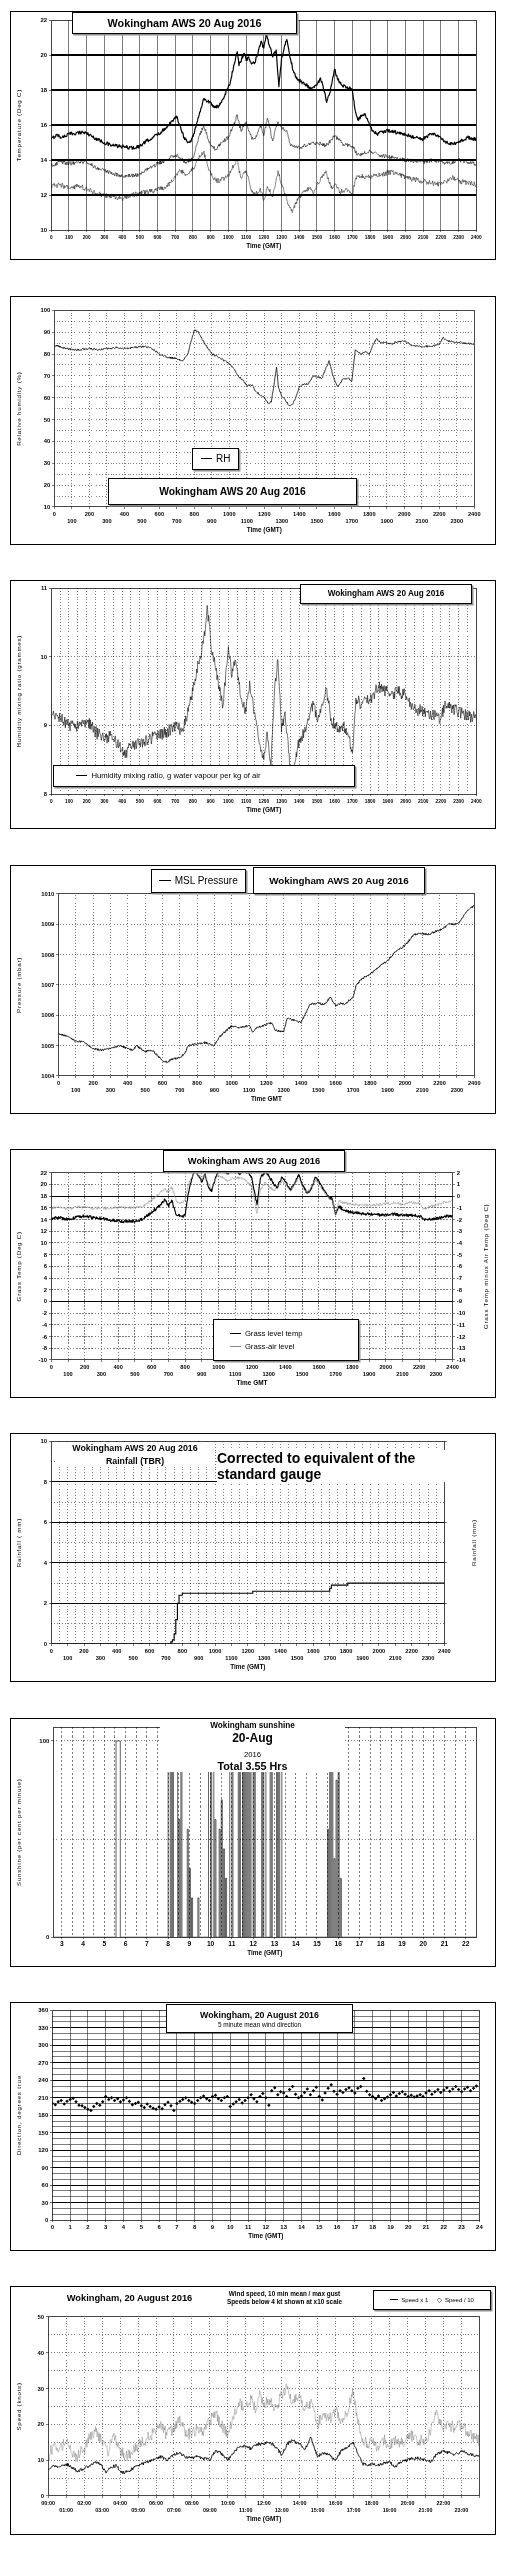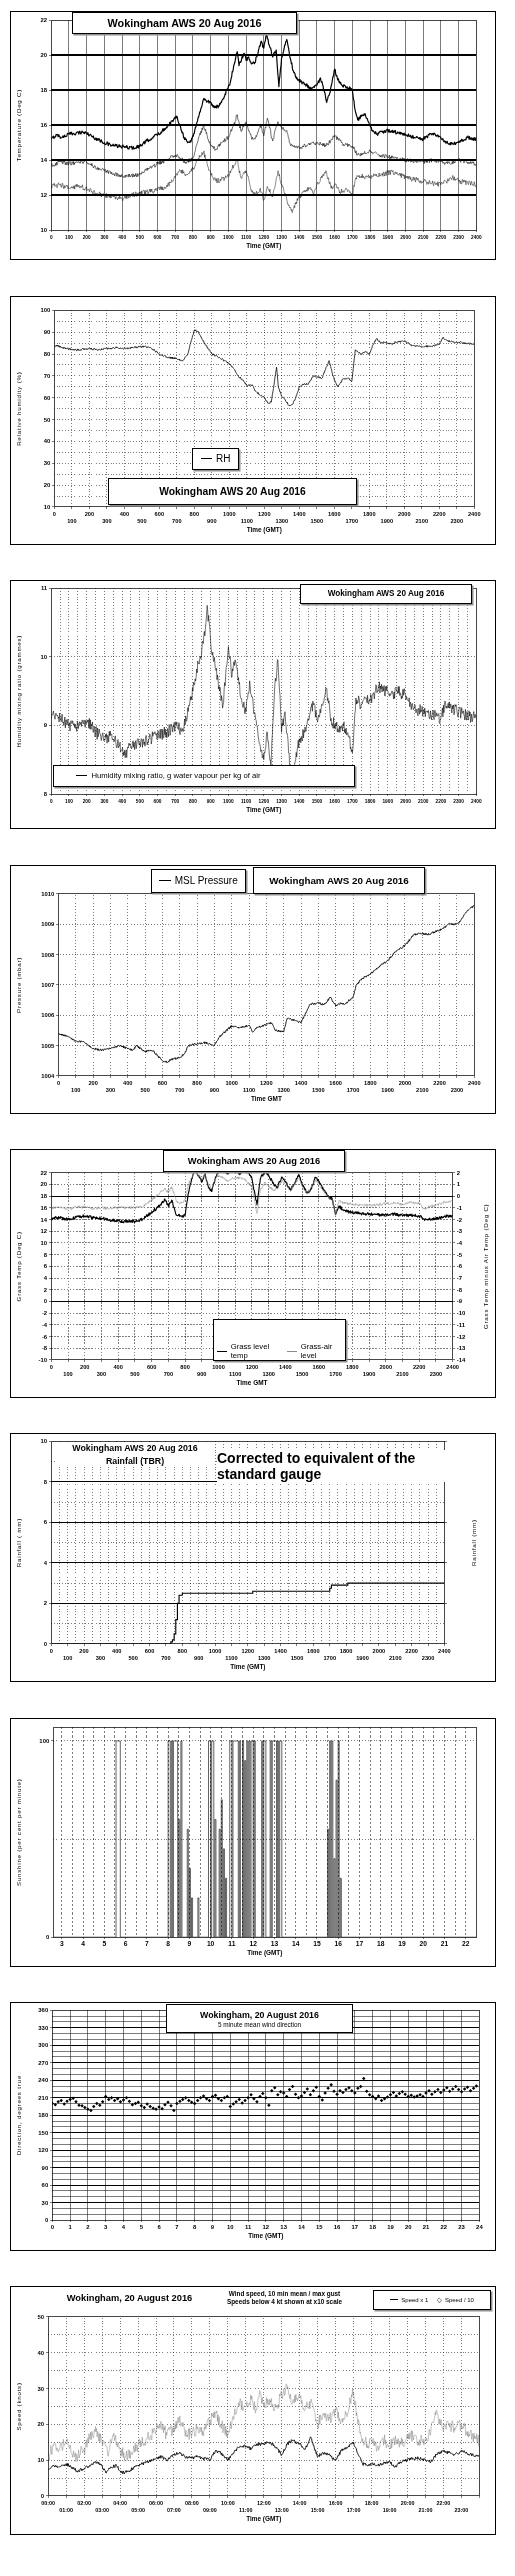--- a/index.html
+++ b/index.html
@@ -716,21 +716,21 @@
         <line x1="858" y1="66.75" x2="863" y2="66.75" stroke="#000" stroke-width="1" shape-rendering="crispEdges"></line>
         <line x1="858" y1="44" x2="863" y2="44" stroke="#000" stroke-width="1" shape-rendering="crispEdges"></line>
         <text x="926" y="226" font-size="12" text-anchor="middle" fill="#000" letter-spacing="1.5" transform="rotate(-90 926 226)">Grass Temp minus Air Temp (Deg C)</text>
         <text x="20" y="226" font-size="12" text-anchor="middle" fill="#000" letter-spacing="1.5" transform="rotate(-90 20 226)">Grass Temp (Deg C)</text>
         <g clip-path="url(#clip4)" fill="none">
           <path d="M78.0 132.7L79.0 133.1L79.9 135.3L80.9 132.2L81.8 133.3L82.8 133.2L83.7 130.7L84.7 133.4L85.6 130.6L86.6 129.4L87.6 131.0L88.5 132.7L89.5 134.0L90.4 131.3L91.4 133.0L92.3 129.3L93.3 132.6L94.3 131.6L95.2 133.0L96.2 129.3L97.1 130.4L98.1 130.7L99.0 131.6L100.0 135.6L100.9 131.1L101.9 134.1L102.9 135.6L103.8 132.6L104.8 136.3L105.7 134.1L106.7 134.4L107.6 131.9L108.6 137.0L109.5 133.4L110.5 135.0L111.5 132.6L112.4 132.7L113.4 135.9L114.3 135.6L115.3 133.6L116.2 134.7L117.2 134.2L118.1 135.2L119.1 134.2L120.1 134.1L121.0 130.0L122.0 134.4L122.9 132.7L123.9 134.1L124.8 128.8L125.8 129.6L126.8 130.4L127.7 128.5L128.7 129.1L129.6 127.8L130.6 128.4L131.5 129.8L132.5 127.8L133.4 131.1L134.4 128.1L135.4 130.2L136.3 131.8L137.3 129.4L138.2 129.8L139.2 128.8L140.1 125.9L141.1 131.1L142.0 129.3L143.0 128.2L144.0 128.2L144.9 130.0L145.9 128.9L146.8 129.5L147.8 127.1L148.7 130.4L149.7 128.9L150.6 131.9L151.6 128.5L152.6 127.8L153.5 128.4L154.5 127.9L155.4 131.4L156.4 133.6L157.3 130.0L158.3 133.6L159.3 131.6L160.2 129.2L161.2 131.2L162.1 130.9L163.1 131.0L164.0 133.6L165.0 133.5L165.9 130.1L166.9 133.3L167.9 131.9L168.8 133.1L169.8 133.5L170.7 133.0L171.7 134.5L172.6 130.0L173.6 135.4L174.5 134.3L175.5 132.7L176.5 133.5L177.4 133.0L178.4 133.9L179.3 132.0L180.3 131.0L181.2 136.2L182.2 135.4L183.1 134.6L184.1 132.5L185.1 133.6L186.0 136.5L187.0 133.3L187.9 135.9L188.9 136.1L189.8 137.0L190.8 135.4L191.8 136.1L192.7 138.2L193.7 139.0L194.6 136.7L195.6 136.6L196.5 137.8L197.5 134.5L198.4 138.4L199.4 134.1L200.4 136.1L201.3 139.3L202.3 138.2L203.2 137.2L204.2 139.4L205.1 138.0L206.1 135.4L207.0 138.5L208.0 137.3L209.0 136.1L209.9 135.5L210.9 137.9L211.9 140.1L212.9 139.3L213.8 140.8L214.8 136.4L215.8 140.6L216.8 140.9L217.8 139.6L218.7 141.4L219.7 138.4L220.7 136.9L221.7 136.3L222.6 139.2L223.6 140.5L224.6 136.4L225.6 137.5L226.5 140.4L227.5 138.4L228.5 139.5L229.5 136.4L230.5 140.0L231.5 140.3L232.5 137.0L233.5 136.7L234.5 140.2L235.5 140.8L236.5 135.6L237.5 135.7L238.5 138.9L239.5 141.0L240.5 138.4L241.5 138.8L242.4 139.2L243.4 135.4L244.3 138.5L245.3 138.4L246.2 138.1L247.2 137.1L248.1 138.6L249.1 138.6L250.1 135.4L251.0 133.8L252.0 135.8L252.9 132.6L253.9 137.5L254.8 135.1L255.8 134.2L256.8 133.9L257.7 133.6L258.7 133.2L259.6 128.9L260.6 131.1L261.5 130.3L262.5 128.3L263.4 125.7L264.4 129.1L265.4 128.5L266.3 124.7L267.3 127.5L268.2 122.2L269.2 126.1L270.1 125.0L271.1 122.4L272.0 122.0L273.0 120.2L274.0 122.2L274.9 120.3L275.9 119.0L276.9 119.7L277.9 115.1L278.9 113.5L279.8 118.2L280.8 117.4L281.8 115.9L282.8 113.4L283.7 110.6L284.6 110.1L285.5 111.8L286.5 107.3L287.4 108.6L288.3 110.2L289.3 106.6L290.2 105.7L291.2 106.9L292.2 104.0L293.1 101.4L294.1 99.8L295.1 102.4L296.1 100.7L297.0 100.5L298.0 95.1L299.0 96.3L299.9 98.2L300.9 99.8L301.8 99.1L302.7 105.4L303.6 106.3L304.6 104.4L305.5 108.8L306.4 110.0L307.4 103.0L308.3 104.2L309.2 102.2L310.1 101.0L311.1 101.6L312.0 97.5L313.0 98.3L313.9 101.9L314.9 109.0L315.9 111.9L316.9 111.5L317.9 116.1L318.8 119.7L319.8 123.7L320.8 126.4L321.8 127.0L322.7 127.3L323.7 127.7L324.7 127.1L325.6 125.2L326.6 124.8L327.6 128.9L328.6 127.8L329.6 127.7L330.5 128.5L331.5 128.2L332.4 130.1L333.4 127.5L334.3 130.3L335.2 130.0L336.1 125.0L337.1 126.5L338.0 127.0L338.9 121.4L339.9 111.9L340.8 107.8L341.7 100.6L342.6 97.5L343.6 88.3L344.5 83.8L345.4 80.7L346.4 74.4L347.3 70.5L348.2 65.4L349.1 64.9L350.1 59.9L351.0 55.4L351.9 55.1L352.9 49.5L353.8 46.9L354.7 44.8L355.6 41.5L356.6 42.2L357.5 37.2L358.4 36.4L359.4 43.0L360.3 45.0L361.2 45.8L362.1 46.8L363.1 50.2L364.0 49.7L364.9 50.5L365.9 53.9L366.8 53.4L367.7 55.2L368.6 56.7L369.6 61.9L370.5 61.1L371.4 61.6L372.4 57.7L373.3 55.5L374.2 54.2L375.1 49.1L376.1 47.5L377.0 46.3L377.9 51.6L378.9 56.4L379.8 60.2L380.7 61.2L381.6 65.3L382.6 69.3L383.5 72.4L384.4 74.4L385.4 73.6L386.3 77.4L387.2 78.6L388.1 76.4L389.1 80.6L390.0 80.4L390.9 74.7L391.9 71.2L392.8 68.4L393.7 64.0L394.6 64.6L395.6 60.8L396.5 55.4L397.4 52.4L398.4 51.5L399.3 49.5L400.2 46.5L401.1 41.5L402.1 42.0L403.0 39.5L404.0 38.2L404.9 41.7L405.9 40.4L406.9 36.5L407.9 40.5L408.8 37.6L409.8 36.1L410.8 37.5L411.8 37.8L412.8 37.2L413.7 38.2L414.6 42.2L415.5 40.2L416.5 41.9L417.4 45.1L418.3 43.6L419.3 46.3L420.2 46.7L421.2 43.5L422.2 46.4L423.2 43.2L424.1 42.2L425.1 40.2L426.1 39.5L427.1 39.0L428.0 37.4L429.0 38.3L429.9 40.6L430.9 39.8L431.8 42.1L432.7 38.6L433.6 40.0L434.6 37.7L435.5 40.6L436.5 39.2L437.5 40.1L438.4 43.7L439.4 40.2L440.4 43.3L441.3 44.8L442.3 46.4L443.3 42.8L444.3 47.8L445.3 46.3L446.2 45.2L447.1 44.7L448.0 44.1L449.0 43.8L449.9 42.8L450.8 38.5L451.8 39.5L452.7 41.3L453.7 40.7L454.7 42.0L455.7 39.5L456.6 39.7L457.6 45.0L458.6 40.6L459.6 42.9L460.5 44.6L461.5 44.0L462.4 45.4L463.4 49.2L464.3 49.9L465.2 49.2L466.1 53.1L467.1 52.3L468.0 55.4L468.9 61.2L469.9 66.7L470.8 72.0L471.7 77.6L472.6 78.8L473.6 84.1L474.5 89.5L475.6 97.8L476.7 98.1L477.8 106.6L478.7 100.4L479.6 91.1L480.5 85.0L481.5 76.7L482.4 67.9L483.3 65.0L484.3 55.4L485.2 53.9L486.2 49.9L487.2 48.4L488.2 48.2L489.1 50.9L490.1 46.4L491.1 43.9L492.1 46.8L493.0 42.8L494.0 41.7L494.9 41.2L495.9 45.1L496.8 44.1L497.7 48.3L498.6 47.2L499.6 47.3L500.5 49.7L501.5 51.4L502.4 53.7L503.4 57.0L504.4 58.9L505.4 55.4L506.4 57.7L507.3 60.5L508.3 64.7L509.3 62.7L510.3 66.8L511.2 69.4L512.1 69.8L513.0 67.4L514.0 68.3L514.9 70.3L515.8 72.9L516.8 72.4L517.7 73.1L518.7 70.4L519.7 64.9L520.6 62.0L521.6 61.3L522.6 62.1L523.6 60.7L524.5 57.2L525.5 52.7L526.5 53.1L527.4 53.6L528.4 56.2L529.3 57.3L530.2 56.4L531.1 58.9L532.1 61.2L533.0 61.1L534.0 61.9L535.0 63.9L535.9 64.2L536.9 70.1L537.9 71.7L538.8 71.3L539.8 71.5L540.8 76.0L541.8 74.1L542.8 78.1L543.7 76.0L544.6 77.2L545.5 70.4L546.5 71.9L547.4 69.5L548.3 70.2L549.3 66.8L550.2 66.9L551.2 64.7L552.2 61.7L553.2 61.2L554.1 55.5L555.1 56.0L556.1 54.2L557.0 50.3L558.0 51.1L559.0 47.4L559.9 49.9L560.9 53.3L561.8 53.6L562.7 59.5L563.6 60.8L564.6 62.9L565.5 66.8L566.5 70.1L567.5 68.6L568.4 72.1L569.4 71.8L570.4 77.0L571.3 75.2L572.3 77.1L573.3 82.8L574.3 81.2L575.3 83.8L576.2 81.9L577.1 80.2L578.0 83.0L579.0 80.2L579.9 81.4L580.8 78.3L581.8 78.1L582.7 73.8L583.7 75.5L584.7 70.0L585.7 66.5L586.6 68.2L587.6 65.7L588.6 58.7L589.5 57.4L590.5 52.9L591.5 53.1L592.4 54.2L593.4 53.8L594.3 54.7L595.2 59.0L596.1 58.8L597.1 57.8L598.0 61.1L599.0 61.8L599.9 67.1L600.9 64.9L601.9 67.3L602.9 68.2L603.9 70.4L604.8 75.4L605.8 73.1L606.8 77.3L607.8 78.1L608.7 78.1L609.6 79.3L610.5 83.0L611.5 81.9L612.4 83.4L613.3 85.3L614.3 89.5L615.2 87.9L616.2 88.8L617.2 90.0L618.1 93.8L619.1 95.1L620.1 91.7L621.1 90.9L622.1 96.4L623.0 92.6L624.0 95.2L624.9 97.9L625.9 106.7L626.8 107.6L627.7 110.2L628.6 118.3L629.6 121.2L630.5 125.9L631.4 122.6L632.4 121.4L633.3 116.0L634.2 116.9L635.1 114.1L636.1 111.4L637.0 108.8L638.0 108.8L638.9 112.9L639.9 108.9L640.9 115.0L641.9 110.8L642.9 116.8L643.8 116.2L644.8 116.0L645.8 117.0L646.8 117.9L647.7 116.6L648.7 117.4L649.6 117.7L650.6 120.3L651.5 116.8L652.5 116.6L653.4 120.3L654.4 119.6L655.4 117.7L656.3 122.6L657.3 119.7L658.2 120.3L659.2 118.0L660.1 122.7L661.1 120.0L662.0 121.7L663.0 121.4L664.0 119.7L664.9 124.1L665.9 123.4L666.8 123.2L667.8 121.6L668.7 120.3L669.7 122.6L670.6 120.2L671.6 123.1L672.6 120.2L673.5 123.6L674.5 123.3L675.4 120.4L676.4 124.1L677.3 122.8L678.3 122.8L679.3 123.6L680.2 124.8L681.2 126.1L682.1 122.0L683.1 123.1L684.0 121.7L685.0 125.2L685.9 125.1L686.9 124.4L687.9 123.4L688.8 126.2L689.8 126.5L690.7 124.7L691.7 123.8L692.6 122.1L693.6 122.2L694.5 125.8L695.5 124.8L696.5 123.4L697.4 125.4L698.4 126.4L699.3 124.1L700.3 122.3L701.2 127.1L702.2 126.5L703.1 124.7L704.1 125.0L705.1 125.0L706.0 124.3L707.0 123.9L707.9 125.3L708.9 125.3L709.8 125.4L710.8 124.4L711.8 125.9L712.7 123.3L713.7 126.2L714.6 123.6L715.6 128.6L716.5 125.3L717.5 127.9L718.4 126.3L719.4 124.9L720.4 127.7L721.3 123.9L722.3 126.5L723.2 125.9L724.2 124.9L725.1 128.4L726.1 126.8L727.0 124.9L728.0 125.9L729.0 126.1L729.9 128.1L730.9 123.8L731.8 125.9L732.8 126.3L733.7 127.3L734.7 125.3L735.6 126.0L736.6 126.5L737.6 125.6L738.5 123.8L739.5 123.7L740.4 123.5L741.4 122.7L742.3 127.4L743.3 123.2L744.3 124.8L745.2 122.1L746.2 123.0L747.1 127.0L748.1 126.0L749.0 123.5L750.0 127.7L750.9 123.7L751.9 127.0L752.9 128.6L753.8 125.3L754.8 127.6L755.7 127.9L756.7 125.2L757.6 124.6L758.6 124.8L759.5 126.6L760.5 127.0L761.5 127.8L762.4 125.7L763.4 125.3L764.3 128.3L765.3 125.7L766.2 126.2L767.2 126.8L768.1 124.2L769.1 129.2L770.1 126.3L771.0 125.3L772.0 129.2L772.9 126.8L773.9 125.2L774.8 127.3L775.8 125.1L776.8 127.0L777.7 128.2L778.7 124.6L779.6 129.0L780.6 127.5L781.5 126.5L782.5 127.2L783.4 128.1L784.4 128.4L785.4 124.8L786.3 128.9L787.3 128.4L788.2 129.0L789.2 128.7L790.1 130.5L791.1 127.7L792.0 128.7L793.0 128.2L794.0 131.6L794.9 127.3L795.9 128.0L796.9 128.4L797.9 130.4L798.9 133.9L799.8 132.1L800.8 134.0L801.8 134.2L802.8 135.0L803.7 136.9L804.7 133.5L805.7 134.2L806.6 134.5L807.6 134.9L808.6 136.0L809.6 134.9L810.6 135.8L811.5 133.6L812.5 135.0L813.5 132.3L814.5 135.8L815.5 136.4L816.5 135.6L817.5 134.0L818.5 133.1L819.5 136.0L820.5 134.4L821.5 131.6L822.5 135.6L823.5 133.6L824.5 132.3L825.5 133.9L826.5 131.0L827.4 135.5L828.4 131.0L829.3 131.8L830.3 133.8L831.2 134.3L832.2 129.9L833.1 130.3L834.1 132.7L835.1 133.5L836.0 129.1L837.0 129.5L837.9 131.8L838.9 130.8L839.8 131.2L840.8 129.2L841.8 129.3L842.7 128.0L843.7 130.8L844.6 130.2L845.6 126.2L846.5 130.2L847.5 127.5L848.4 126.3L849.4 127.4L850.4 130.8L851.3 129.3L852.3 127.0L853.2 129.8L854.2 127.0L855.1 129.6L856.1 130.0L857.0 126.9L858.0 127.0" stroke="#000000" stroke-width="2.2" stroke-linejoin="round"></path>
           <path d="M78.0 112.3L79.0 111.1L79.9 114.7L80.9 111.7L81.8 114.3L82.8 109.9L83.7 111.7L84.7 111.5L85.6 113.9L86.6 110.1L87.6 111.6L88.5 110.5L89.5 111.6L90.4 111.1L91.4 109.9L92.3 110.2L93.3 110.7L94.3 112.3L95.2 113.3L96.2 110.3L97.1 110.4L98.1 112.0L99.0 112.6L100.0 112.8L100.9 112.3L101.9 111.1L102.9 114.3L103.8 114.4L104.8 114.3L105.7 115.5L106.7 111.7L107.6 114.8L108.6 115.2L109.5 115.5L110.5 114.5L111.5 113.5L112.4 112.9L113.4 111.6L114.3 113.7L115.3 111.7L116.2 113.9L117.2 115.7L118.1 110.9L119.1 115.0L120.1 114.0L121.0 112.4L122.0 111.5L122.9 109.9L123.9 110.4L124.8 108.9L125.8 111.7L126.8 111.1L127.7 113.1L128.7 110.1L129.6 110.9L130.6 108.6L131.5 112.6L132.5 109.1L133.4 108.4L134.4 112.7L135.4 111.3L136.3 110.7L137.3 111.4L138.2 113.8L139.2 108.8L140.1 110.7L141.1 109.2L142.0 108.5L143.0 111.1L144.0 111.1L144.9 109.3L145.9 112.3L146.8 110.9L147.8 112.2L148.7 109.8L149.7 111.6L150.6 111.6L151.6 112.2L152.6 112.6L153.5 111.6L154.5 112.4L155.4 115.4L156.4 113.5L157.3 114.3L158.3 116.0L159.3 113.4L160.2 114.8L161.2 115.2L162.1 113.3L163.1 111.6L164.0 112.6L165.0 111.8L165.9 111.8L166.9 115.6L167.9 111.5L168.8 114.0L169.8 110.1L170.7 110.8L171.7 113.6L172.6 114.1L173.6 112.8L174.5 113.5L175.5 112.3L176.5 111.7L177.4 109.8L178.4 110.5L179.3 112.3L180.3 115.1L181.2 111.3L182.2 110.5L183.1 115.5L184.1 110.4L185.1 115.2L186.0 113.2L187.0 111.8L187.9 113.2L188.9 114.8L189.8 114.9L190.8 114.2L191.8 113.4L192.7 113.3L193.7 110.6L194.6 112.2L195.6 115.0L196.5 113.1L197.5 112.5L198.4 113.8L199.4 111.5L200.4 110.1L201.3 113.2L202.3 110.2L203.2 111.9L204.2 113.2L205.1 112.8L206.1 112.3L207.0 115.0L208.0 112.3L209.0 109.7L209.9 111.5L210.9 109.9L211.8 110.0L212.8 110.8L213.7 111.1L214.7 109.6L215.6 112.8L216.6 111.0L217.6 110.0L218.5 110.2L219.5 109.8L220.4 114.0L221.4 113.5L222.3 114.6L223.3 110.5L224.3 112.3L225.2 110.9L226.2 110.7L227.1 112.0L228.1 113.5L229.0 111.5L230.0 109.6L230.9 110.5L231.9 114.3L232.9 110.2L233.8 113.2L234.8 109.8L235.7 112.3L236.7 113.7L237.6 112.4L238.6 109.8L239.5 111.4L240.5 112.3L241.5 114.8L242.4 111.3L243.4 109.6L244.3 112.7L245.3 110.2L246.2 109.9L247.2 111.3L248.1 109.0L249.1 111.5L250.1 112.1L251.0 109.0L252.0 108.8L252.9 112.5L253.9 111.8L254.8 112.8L255.8 111.3L256.8 110.0L257.7 110.5L258.7 105.9L259.6 109.0L260.6 104.8L261.5 104.2L262.5 105.1L263.4 104.9L264.4 102.8L265.4 102.9L266.3 104.0L267.3 99.4L268.2 98.2L269.2 101.5L270.1 99.9L271.1 99.0L272.0 96.7L273.0 96.3L274.0 98.2L274.9 93.7L275.9 92.6L276.9 95.4L277.9 91.0L278.9 94.7L279.8 91.2L280.8 89.2L281.8 91.0L282.8 89.5L283.7 86.4L284.6 89.7L285.5 88.0L286.5 86.4L287.4 87.1L288.3 85.1L289.3 82.7L290.2 80.5L291.2 79.4L292.2 81.3L293.1 78.5L294.1 78.8L295.1 80.0L296.1 78.4L297.0 78.4L298.0 73.9L299.0 75.8L299.9 75.0L300.9 78.0L301.8 79.5L302.7 82.2L303.6 78.4L304.6 82.4L305.5 82.7L306.4 78.6L307.4 80.6L308.3 78.9L309.2 75.2L310.1 72.5L311.1 75.2L312.0 71.3L313.0 76.3L313.9 75.1L314.9 82.6L315.9 81.0L316.9 85.8L317.9 91.0L318.8 91.8L319.8 94.4L320.8 97.8L321.8 100.9L322.7 99.6L323.7 103.1L324.7 101.3L325.6 102.2L326.6 102.5L327.6 104.6L328.6 104.5L329.6 101.8L330.5 100.6L331.5 103.2L332.4 102.0L333.4 103.1L334.3 101.5L335.2 101.4L336.1 97.0L337.1 97.1L338.0 96.3L338.9 90.2L339.9 87.1L340.8 83.0L341.7 80.0L342.6 73.8L343.6 71.6L344.5 66.8L345.4 65.6L346.4 60.4L347.3 62.7L348.2 59.0L349.1 56.0L350.1 55.0L351.0 53.1L351.9 53.6L352.9 48.9L353.8 48.2L354.7 45.5L355.6 47.0L356.6 43.2L357.5 41.7L358.4 45.0L359.4 46.1L360.3 46.8L361.2 42.9L362.1 48.6L363.1 47.7L364.0 48.5L364.9 51.3L365.9 48.9L366.8 49.2L367.7 51.9L368.6 54.7L369.6 56.8L370.5 55.4L371.4 52.8L372.4 51.7L373.3 52.4L374.2 53.1L375.1 51.6L376.1 47.0L377.0 48.5L377.9 48.9L378.9 56.0L379.8 56.2L380.7 60.6L381.6 62.0L382.6 65.0L383.5 66.8L384.4 67.7L385.4 68.0L386.3 67.3L387.2 70.9L388.1 73.3L389.1 75.0L390.0 73.6L390.9 73.1L391.9 71.4L392.8 64.8L393.7 63.3L394.6 61.4L395.6 58.1L396.5 57.7L397.4 57.1L398.4 52.9L399.3 53.7L400.2 50.8L401.1 51.6L402.1 48.3L403.0 48.5L404.0 50.7L404.9 50.7L405.9 51.9L406.9 53.3L407.9 50.7L408.8 53.3L409.8 54.9L410.8 51.3L411.8 52.4L412.8 55.4L413.7 54.0L414.6 54.7L415.5 56.9L416.5 59.3L417.4 56.6L418.3 59.6L419.3 59.9L420.2 61.5L421.2 58.5L422.1 59.8L423.1 60.2L424.0 59.0L425.0 59.0L425.9 56.8L426.9 57.7L427.9 56.6L428.8 57.0L429.8 52.9L430.7 53.6L431.7 54.4L432.6 56.3L433.6 55.8L434.5 55.1L435.5 53.1L436.5 55.1L437.4 53.1L438.4 55.4L439.3 55.4L440.3 52.1L441.2 55.8L442.2 52.2L443.1 56.2L444.1 53.1L445.1 54.1L446.0 54.8L447.0 54.7L447.9 53.4L448.9 57.0L449.8 55.7L450.8 56.7L451.8 55.4L452.7 56.8L453.7 57.8L454.6 55.8L455.6 60.6L456.5 58.9L457.5 60.8L458.4 61.5L459.4 65.4L460.4 65.0L461.3 62.8L462.3 67.1L463.2 64.1L464.2 69.9L465.1 66.0L466.1 70.8L467.0 70.1L468.0 71.3L469.0 74.8L470.0 79.7L470.9 86.9L471.9 93.6L472.9 96.3L473.8 103.2L474.8 105.2L475.8 114.9L476.8 119.5L477.8 123.6L478.7 117.7L479.6 111.9L480.5 101.6L481.5 95.4L482.4 89.2L483.3 85.3L484.3 78.1L485.2 74.2L486.2 75.3L487.2 75.7L488.2 70.9L489.1 69.6L490.1 68.0L491.1 69.2L492.1 62.7L493.0 63.8L494.0 62.2L494.9 65.2L495.9 66.9L496.8 66.4L497.7 66.6L498.6 68.6L499.6 68.7L500.5 71.3L501.5 70.3L502.4 74.3L503.4 72.1L504.4 74.7L505.4 72.4L506.4 77.0L507.3 74.5L508.3 78.6L509.3 79.5L510.3 78.1L511.2 76.6L512.1 79.6L513.0 77.9L514.0 74.2L514.9 75.6L515.8 73.8L516.8 75.8L517.7 76.4L518.7 74.6L519.7 69.7L520.6 68.6L521.6 65.3L522.6 67.5L523.6 66.4L524.5 62.3L525.5 63.2L526.5 59.9L527.4 58.8L528.4 60.4L529.3 64.3L530.2 65.9L531.1 63.5L532.1 65.0L533.0 66.8L534.0 68.7L535.0 67.6L535.9 69.9L536.9 72.3L537.9 72.7L538.8 74.8L539.8 77.0L540.8 76.5L541.8 77.2L542.8 80.4L543.7 80.0L544.6 78.5L545.5 72.8L546.5 76.3L547.4 70.3L548.3 72.9L549.3 69.0L550.2 65.2L551.2 67.6L552.2 67.4L553.2 62.0L554.1 62.4L555.1 60.0L556.1 60.9L557.0 57.8L558.0 55.2L559.0 55.4L559.9 55.1L560.9 58.6L561.8 61.2L562.7 64.9L563.6 66.2L564.6 66.7L565.5 71.3L566.5 70.7L567.5 74.8L568.4 76.3L569.4 78.4L570.4 77.8L571.3 78.0L572.3 81.2L573.3 79.1L574.3 82.0L575.3 82.7L576.2 80.4L577.1 82.5L578.0 77.4L579.0 80.8L579.9 77.3L580.8 76.4L581.8 75.8L582.7 73.7L583.7 71.2L584.7 69.4L585.7 67.1L586.6 66.3L587.6 65.8L588.6 62.2L589.5 60.4L590.5 58.4L591.5 57.7L592.4 61.6L593.4 59.6L594.3 62.3L595.2 60.6L596.1 64.8L597.1 64.7L598.0 66.8L599.0 67.9L599.9 67.0L600.9 72.5L601.9 73.3L602.9 75.3L603.9 75.8L604.8 76.7L605.8 77.5L606.8 81.5L607.8 80.4L608.7 81.2L609.6 83.0L610.5 86.0L611.5 86.3L612.4 88.9L613.3 86.4L614.3 89.5L615.2 89.7L616.2 88.6L617.2 89.8L618.1 92.7L619.1 95.3L620.1 95.7L621.1 96.0L622.1 94.8L623.0 95.0L624.0 96.3L624.9 98.2L625.9 103.8L626.8 109.6L627.7 111.1L628.6 119.9L629.6 123.8L630.5 125.9L631.4 122.6L632.4 115.4L633.3 114.5L634.2 112.2L635.1 103.9L636.1 103.7L637.0 98.6L638.0 99.2L638.9 97.4L639.9 98.3L640.9 102.7L641.9 101.4L642.9 100.4L643.8 99.7L644.8 104.7L645.8 102.0L646.8 103.2L647.7 100.9L648.7 104.7L649.6 102.2L650.6 102.2L651.5 101.2L652.5 103.6L653.4 106.2L654.4 102.4L655.4 105.8L656.3 103.7L657.3 103.9L658.2 106.0L659.2 102.3L660.1 103.8L661.1 106.4L662.0 105.7L663.0 105.4L664.0 104.3L664.9 106.8L665.9 107.2L666.8 106.0L667.8 107.8L668.7 108.0L669.7 103.5L670.6 105.7L671.6 105.7L672.6 107.7L673.5 106.9L674.5 108.0L675.4 105.8L676.4 108.7L677.3 105.0L678.3 106.2L679.3 106.6L680.2 105.6L681.2 107.2L682.1 106.8L683.1 105.8L684.0 108.4L685.0 109.3L685.9 108.4L686.9 104.6L687.9 105.6L688.8 105.7L689.8 109.9L690.7 107.8L691.7 104.7L692.6 109.2L693.6 108.4L694.5 107.4L695.5 107.7L696.5 105.2L697.4 104.9L698.4 109.4L699.3 109.8L700.3 109.4L701.2 106.2L702.2 107.9L703.1 106.7L704.1 105.1L705.1 108.0L706.0 105.3L707.0 109.5L707.9 109.3L708.9 106.9L709.8 106.5L710.8 104.3L711.8 106.6L712.7 107.6L713.7 105.5L714.6 108.7L715.6 108.5L716.5 103.3L717.5 103.2L718.4 106.3L719.4 108.1L720.4 106.1L721.3 107.1L722.3 104.2L723.2 103.6L724.2 103.9L725.1 102.0L726.1 105.5L727.0 105.4L728.0 104.3L729.0 104.3L729.9 101.7L730.9 104.8L731.8 102.0L732.8 101.6L733.7 106.4L734.7 105.8L735.6 105.7L736.6 106.1L737.6 103.9L738.5 104.7L739.5 103.4L740.4 103.9L741.4 105.1L742.3 104.8L743.3 100.7L744.3 103.2L745.2 103.9L746.2 102.0L747.1 103.6L748.1 104.1L749.0 104.1L750.0 103.6L750.9 104.2L751.9 101.5L752.9 104.8L753.8 103.5L754.8 105.6L755.7 107.1L756.7 103.0L757.6 107.6L758.6 107.2L759.5 104.1L760.5 105.4L761.5 106.4L762.4 105.4L763.4 106.3L764.3 106.6L765.3 106.9L766.2 103.2L767.2 104.9L768.1 102.4L769.1 104.1L770.1 105.1L771.0 101.7L772.0 101.1L772.9 103.4L773.9 103.0L774.8 99.8L775.8 101.5L776.8 102.0L777.7 100.0L778.7 103.6L779.6 103.7L780.6 103.1L781.5 104.1L782.5 100.2L783.4 104.5L784.4 104.7L785.4 104.0L786.3 101.2L787.3 103.7L788.2 105.2L789.2 103.4L790.1 103.3L791.1 100.8L792.0 105.3L793.0 103.2L794.0 104.4L794.9 103.3L795.9 105.5L796.9 106.2L797.9 110.9L798.9 112.2L799.8 111.7L800.8 114.8L801.8 113.3L802.8 114.5L803.7 112.3L804.7 115.5L805.7 112.0L806.6 114.7L807.6 112.7L808.6 112.1L809.6 111.4L810.6 113.4L811.5 108.2L812.5 110.0L813.5 108.8L814.5 110.7L815.5 108.3L816.5 107.9L817.5 106.5L818.5 111.6L819.5 106.7L820.5 108.4L821.5 110.4L822.5 106.8L823.5 109.7L824.5 108.0L825.5 107.7L826.5 106.3L827.4 105.9L828.4 106.5L829.3 104.6L830.3 108.0L831.2 104.1L832.2 102.5L833.1 103.3L834.1 104.4L835.1 106.2L836.0 103.2L837.0 102.6L837.9 102.5L838.9 103.1L839.8 104.2L840.8 99.0L841.8 100.9L842.7 100.2L843.7 101.9L844.6 103.1L845.6 100.3L846.5 102.7L847.5 101.5L848.4 100.6L849.4 102.2L850.4 99.3L851.3 99.1L852.3 100.0L853.2 101.5L854.2 99.5L855.1 98.0L856.1 98.0L857.0 98.4L858.0 98.6" stroke="#8c8c8c" stroke-width="1.1" stroke-linejoin="round"></path>
         </g>
       </svg>
     <div class="obox ttl" style="left:152px;top:0;width:180px;height:19.6px;font-size:9.3px">Wokingham AWS 20 Aug 2016</div>
-    <div class="obox" style="left:202px;top:169px;width:128px;height:40px;align-items:flex-end;justify-content:center;padding-left:3px;gap:4.6px">
+    <div class="obox" style="left:202px;top:169px;width:128px;height:40px;flex-direction:column;align-items:flex-start;justify-content:center;padding-left:16px;gap:4.6px">
       <div class="lgrow">
           <span class="dash bold"></span>
           <span class="lgtxt" style="font-size:7.7px">Grass level temp</span>
         </div>
       <div class="lgrow">
           <span class="dash gray"></span>
           <span class="lgtxt" style="font-size:7.7px">Grass-air level</span>
         </div>
     </div>
   </div>
@@ -990,20 +990,26 @@
           <text x="74" y="428">0</text>
           <text x="74" y="46.691588785046726">100</text>
         </g>
         <line x1="77" y1="424" x2="82" y2="424" stroke="#000" stroke-width="1" shape-rendering="crispEdges"></line>
         <line x1="77" y1="42.691588785046726" x2="82" y2="42.691588785046726" stroke="#000" stroke-width="1" shape-rendering="crispEdges"></line>
         <text x="20" y="220" font-size="12" text-anchor="middle" fill="#000" letter-spacing="1.5" transform="rotate(-90 20 220)">Sunshine (per cent per minute)</text>
         <g clip-path="url(#clip6)" fill="none">
           <path d="M82 424L203.85427135678393 424L203.85427135678393 42.691588785046726L212.11557788944725 42.691588785046726L212.11557788944725 424L305.0552763819096 424L305.0552763819096 42.691588785046726L309.1859296482412 42.691588785046726L309.1859296482412 424L311.2512562814071 424L311.2512562814071 42.691588785046726L313.31658291457285 42.691588785046726L313.31658291457285 424L315.38190954773876 424L315.38190954773876 42.691588785046726L323.643216080402 42.691588785046726L323.643216080402 424L325.7085427135679 424L325.7085427135679 195.21495327102804L327.7738693467337 195.21495327102804L327.7738693467337 424L329.8391959798995 424L329.8391959798995 42.691588785046726L331.90452261306535 42.691588785046726L331.90452261306535 424L342.2311557788945 424L342.2311557788945 214.2803738317757L344.2964824120603 214.2803738317757L344.2964824120603 424L346.36180904522615 424L346.36180904522615 290.5420560747663L348.427135678392 290.5420560747663L348.427135678392 424L350.4924623115578 424L350.4924623115578 347.7383177570093L352.55778894472365 347.7383177570093L352.55778894472365 424L362.8844221105528 424L362.8844221105528 347.7383177570093L364.9497487437186 347.7383177570093L364.9497487437186 424L383.5376884422111 424L383.5376884422111 42.691588785046726L387.66834170854275 42.691588785046726L387.66834170854275 424L389.7336683417086 424L389.7336683417086 42.691588785046726L393.86432160804026 42.691588785046726L393.86432160804026 424L395.929648241206 424L395.929648241206 195.21495327102804L397.9949748743719 195.21495327102804L397.9949748743719 424L404.1909547738694 424L404.1909547738694 214.2803738317757L406.25628140703515 214.2803738317757L406.25628140703515 424L408.32160804020106 424L408.32160804020106 157.0841121495327L410.3869346733669 157.0841121495327L410.3869346733669 424L412.4522613065327 424L412.4522613065327 252.411214953271L414.51758793969856 252.411214953271L414.51758793969856 424L416.5829145728643 424L416.5829145728643 309.607476635514L418.6482412060302 309.607476635514L418.6482412060302 424L424.8442211055277 424L424.8442211055277 42.691588785046726L428.97487437185936 42.691588785046726L428.97487437185936 424L431.04020100502515 424L431.04020100502515 42.691588785046726L441.3668341708543 42.691588785046726L441.3668341708543 424L443.4321608040201 424L443.4321608040201 42.691588785046726L445.497487437186 42.691588785046726L445.497487437186 424L449.6281407035176 424L449.6281407035176 42.691588785046726L451.69346733668345 42.691588785046726L451.69346733668345 424L453.75879396984925 424L453.75879396984925 80.82242990654206L455.82412060301516 80.82242990654206L455.82412060301516 424L457.88944723618096 424L457.88944723618096 42.691588785046726L459.95477386934675 42.691588785046726L459.95477386934675 424L462.0201005025126 424L462.0201005025126 42.691588785046726L464.0854271356784 42.691588785046726L464.0854271356784 424L466.1507537688443 424L466.1507537688443 42.691588785046726L470.2814070351759 42.691588785046726L470.2814070351759 424L472.3467336683418 424L472.3467336683418 42.691588785046726L474.41206030150755 42.691588785046726L474.41206030150755 424L486.80402010050256 424L486.80402010050256 42.691588785046726L488.86934673366835 42.691588785046726L488.86934673366835 424L490.9346733668342 424L490.9346733668342 42.691588785046726L495.0653266331659 42.691588785046726L495.0653266331659 424L503.32663316582926 424L503.32663316582926 42.691588785046726L505.391959798995 42.691588785046726L505.391959798995 424L507.4572864321608 424L507.4572864321608 42.691588785046726L515.7185929648242 42.691588785046726L515.7185929648242 424L517.78391959799 424L517.78391959799 42.691588785046726L519.8492462311558 42.691588785046726L519.8492462311558 424L521.9145728643216 424L521.9145728643216 42.691588785046726L526.0452261306533 42.691588785046726L526.0452261306533 424L614.8542713567839 424L614.8542713567839 214.2803738317757L616.9195979899498 214.2803738317757L616.9195979899498 424L618.9849246231156 424L618.9849246231156 42.691588785046726L621.0502512562815 42.691588785046726L621.0502512562815 424L623.1155778894473 424L623.1155778894473 42.691588785046726L625.1809045226131 42.691588785046726L625.1809045226131 424L627.246231155779 424L627.246231155779 271.47663551401865L629.3115577889448 271.47663551401865L629.3115577889448 424L631.3768844221106 424L631.3768844221106 118.95327102803738L633.4422110552764 118.95327102803738L633.4422110552764 424L635.5075376884422 424L635.5075376884422 42.691588785046726L637.5728643216081 42.691588785046726L637.5728643216081 424L639.638190954774 424L639.638190954774 309.607476635514L641.7035175879397 309.607476635514L641.7035175879397 424L904 424" stroke="#000000" stroke-width="1.2"></path>
         </g>
       </svg>
+    <div class="plain col" style="left:149px;top:2.1px;width:185px;gap:1px">
+      <span class="ttl" style="font-size:8.2px">Wokingham sunshine</span>
+      <span class="ttl" style="font-size:12px">20-Aug</span>
+      <span style="font-size:7.7px;margin-top:4.1px">2016</span>
+      <span class="ttl" style="font-size:10.8px">Total 3.55 Hrs</span>
+    </div>
   </div>
 
   <div class="chart" id="c7" style="top:2002px;border-width:1px">
     <svg width="484" height="247" viewBox="0 0 940 480">
         <defs>
           <clipPath id="clip7">
             <rect x="80" y="14" width="830" height="408"></rect>
           </clipPath>
         </defs>
         <g shape-rendering="crispEdges">

